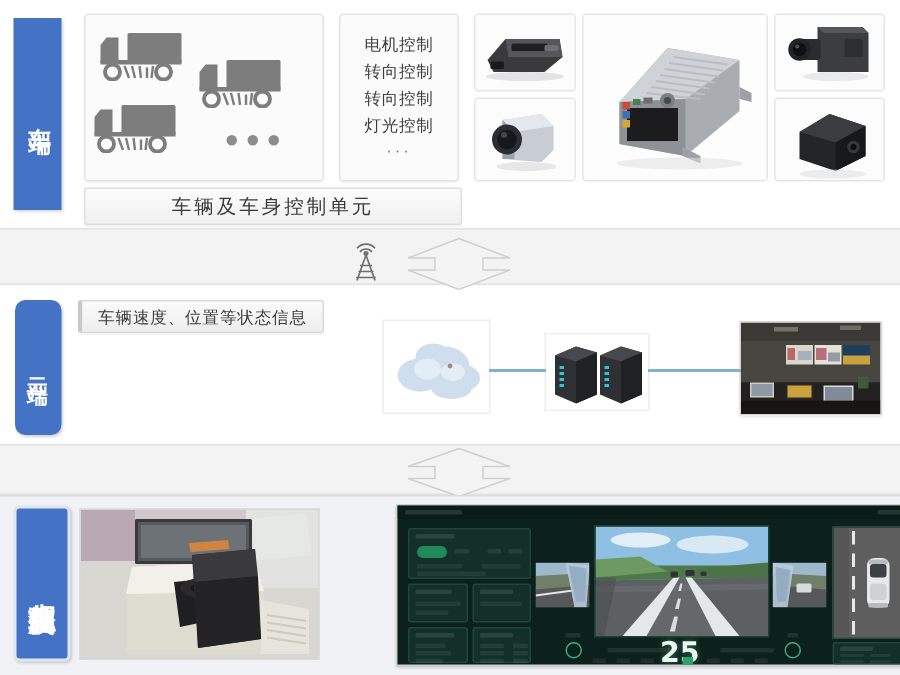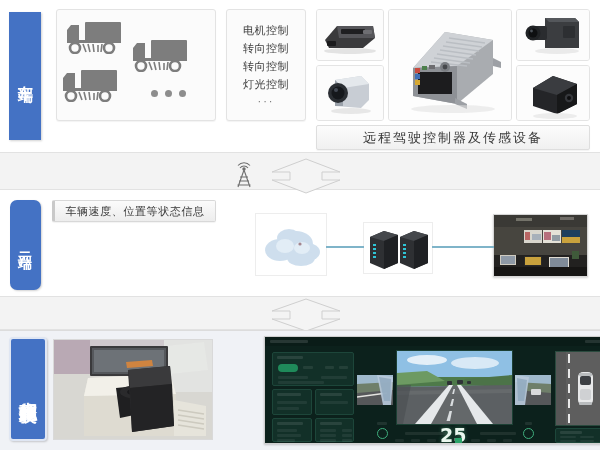--- a/index.html
+++ b/index.html
@@ -301,21 +301,21 @@
         <path d="M16 22 L36 10 L60 18 L60 38 L40 48 L16 40 Z" fill="#242528"></path>
         <path d="M16 22 L36 10 L60 18 L40 29 Z" fill="#3a3c40"></path>
         <path d="M40 29 L60 18 L60 38 L40 48 Z" fill="#171819"></path>
         <circle cx="52" cy="32" r="4.2" fill="#35373b"></circle>
         <circle cx="52" cy="32" r="2" fill="#0d0e0f"></circle>
         <ellipse cx="38" cy="50" rx="22" ry="3" fill="#dedede" opacity=".55"></ellipse>
       </g>
     </svg>
   </div>
 
-  <div class="caption-bar" id="cap-remote">远程驾驶控制器及传感设备</div>
+  <div class="caption-bar" id="cap-vehicle">车辆及车身控制单元</div>
 
   <div class="antenna" style="left:232px;top:162px;">
     <svg width="24" height="26" viewBox="0 0 24 26">
       <g stroke="#6f6f6f" stroke-width="1.1" fill="none">
         <path d="M12 8 L6 25 M12 8 L18 25 M8 15 L16 15 M7 19 L17 19 M5.5 23 L18.5 23"></path>
         <path d="M8 6 a5 5 0 0 1 8 0"></path>
         <path d="M6 3.5 a8 8 0 0 1 12 0"></path>
       </g>
       <circle cx="12" cy="7" r="1.7" fill="#6f6f6f"></circle>
     </svg>

